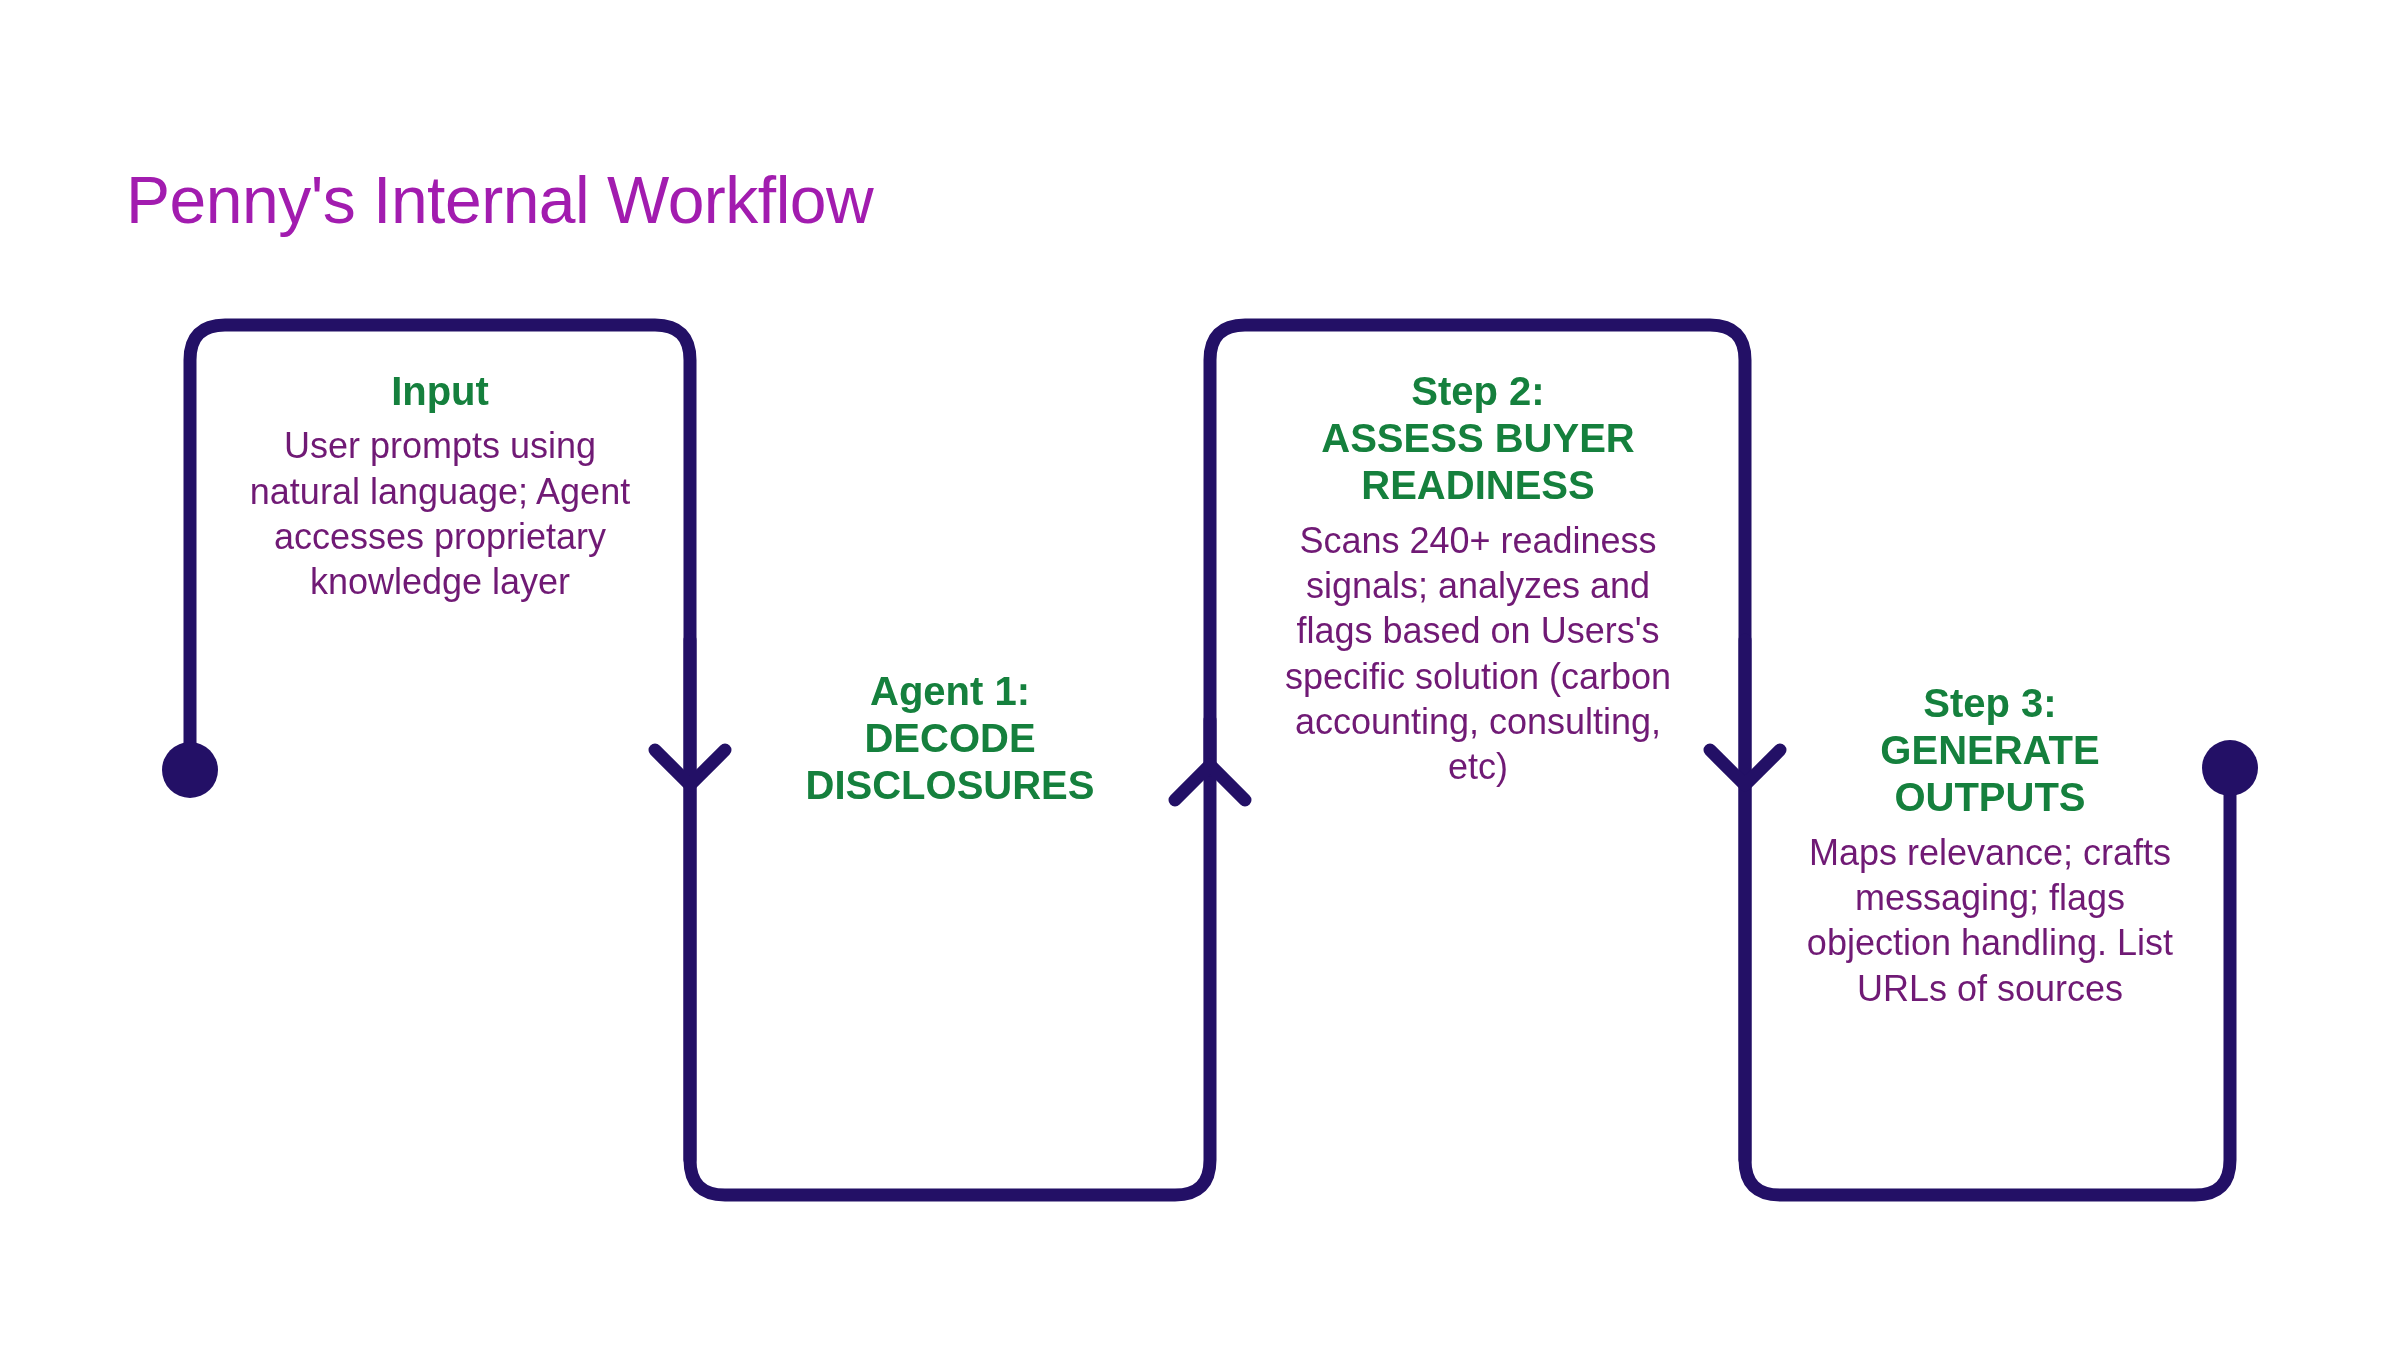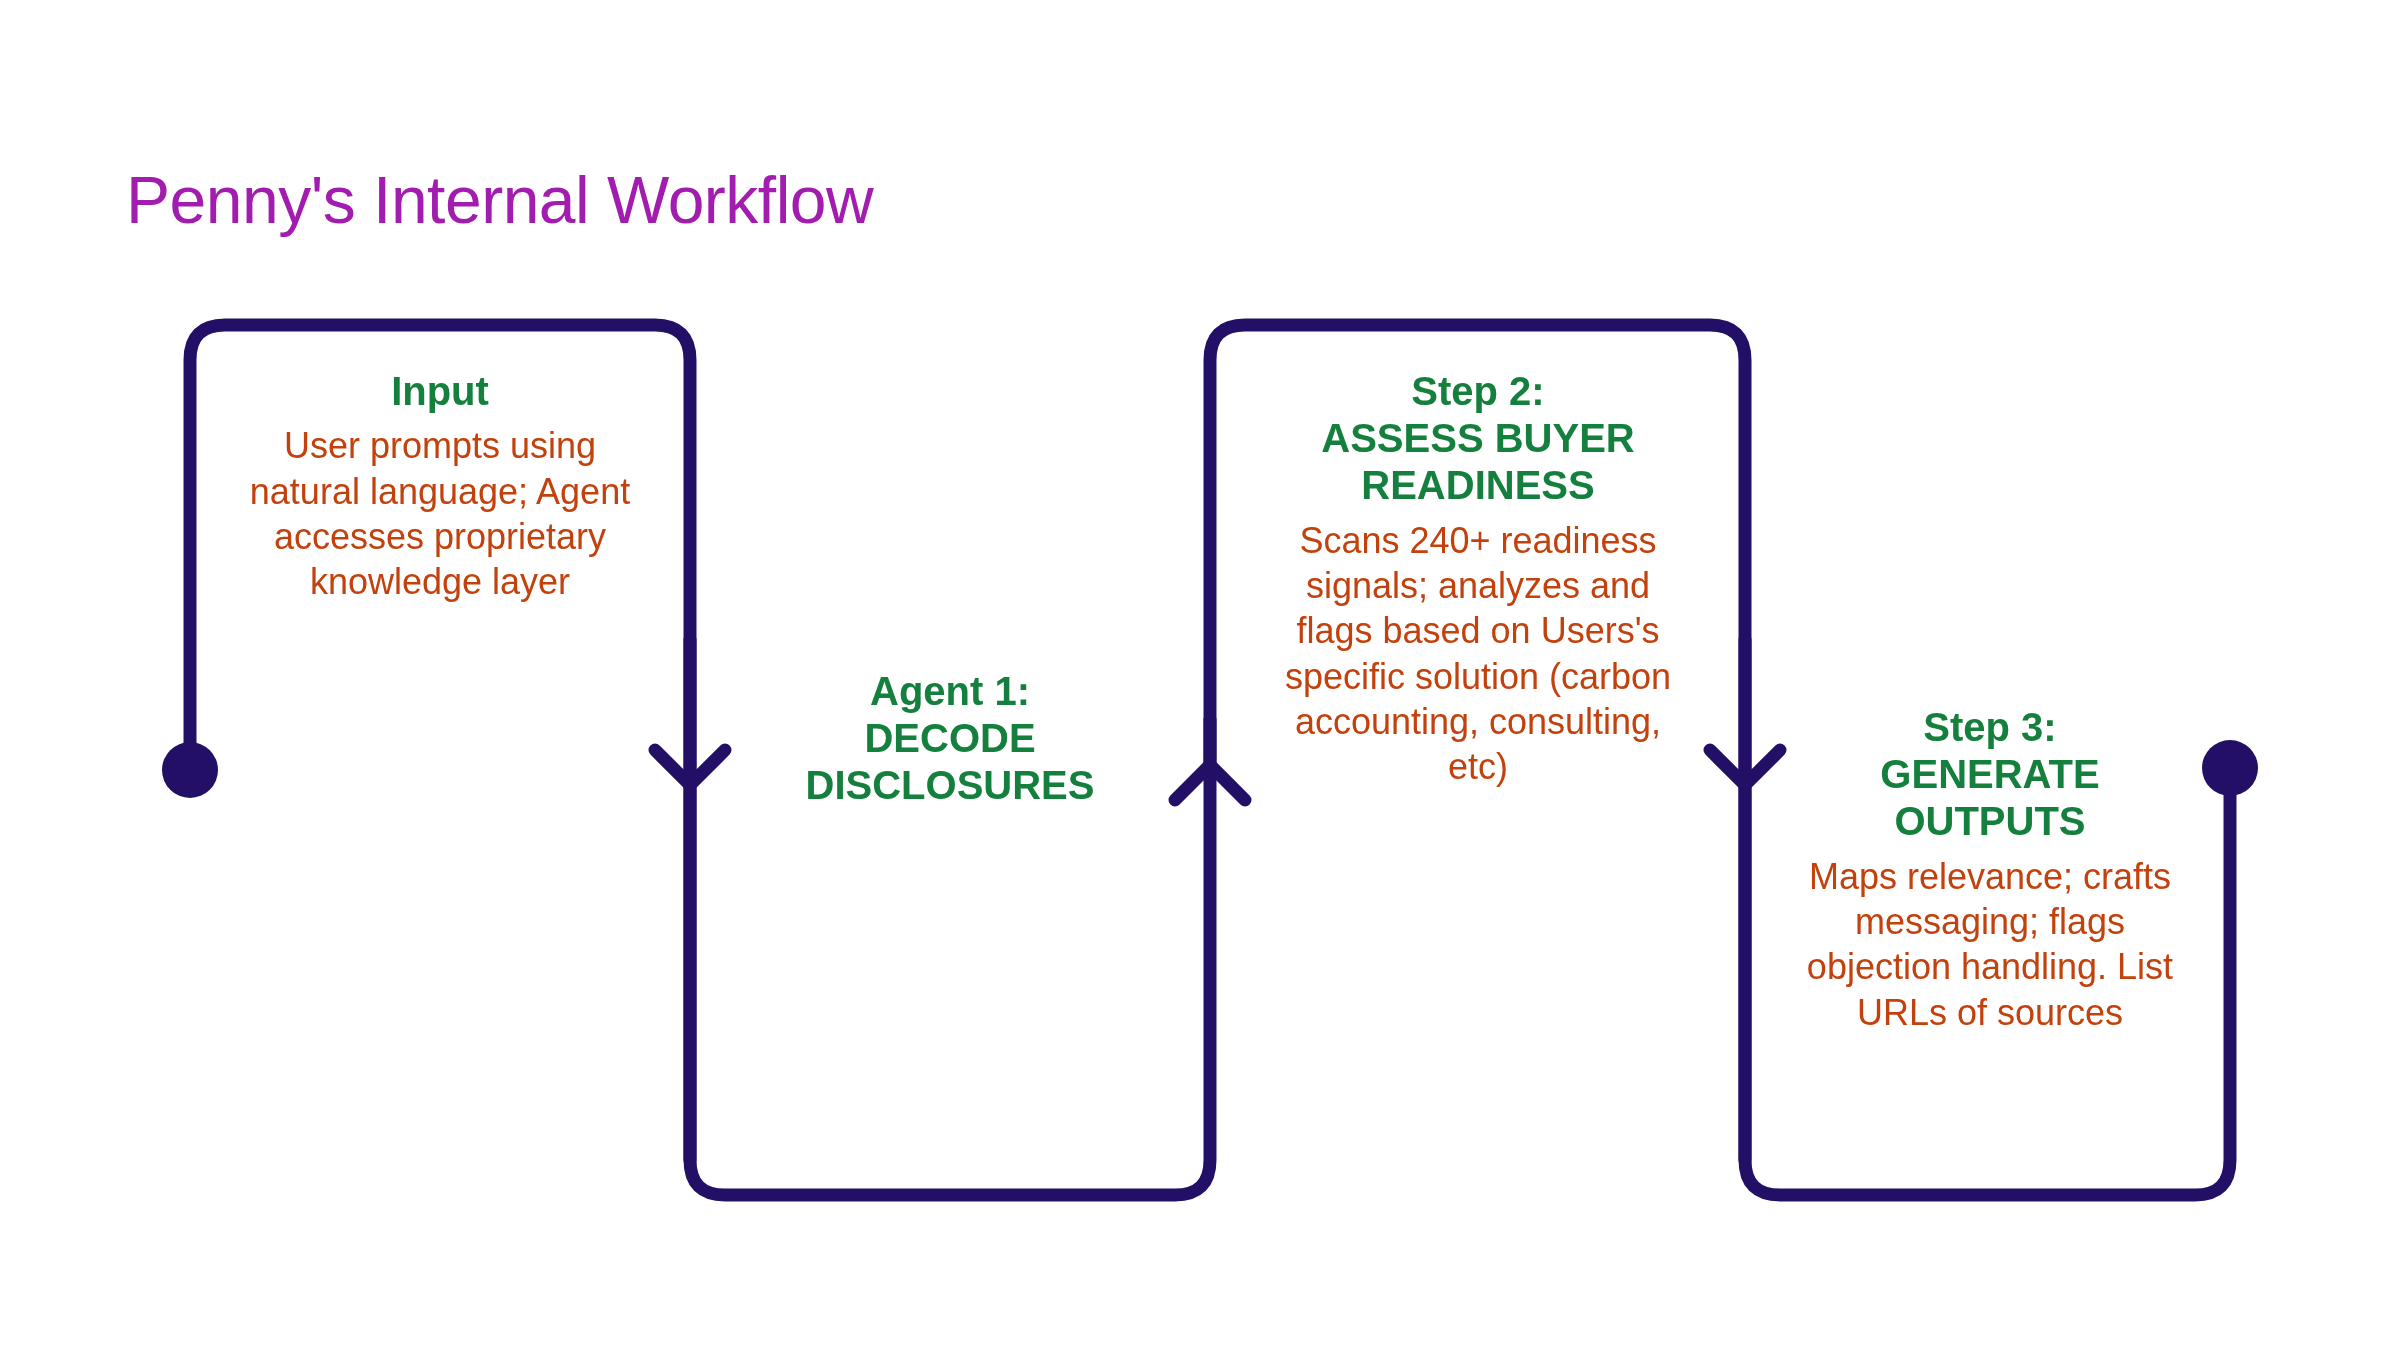--- a/index.html
+++ b/index.html
@@ -41,32 +41,32 @@
   }
   .node-heading {
     color: #15803d;
     font-weight: 700;
     font-size: 40px;
     line-height: 1.18;
     margin: 0 0 8px 0;
     white-space: pre-line;
   }
   .node-body {
-    color: #c2410c;
+    color: #701a75;
     font-weight: 400;
     font-size: 36px;
     line-height: 1.26;
     margin: 8px;
   }
 
   
   #node-input      { left: 230px;  top: 368px;  width: 420px; }
   #node-step1      { left: 740px;  top: 668px;  width: 420px; }
   #node-step2      { left: 1258px; top: 368px;  width: 440px; }
-  #node-step3      { left: 1790px; top: 704px;  width: 400px; }
+  #node-step3      { left: 1790px; top: 680px;  width: 400px; }
 </style>
 </head>
 <body>
 
 <h1 id="page-title">Penny's Internal Workflow</h1>
 
 <svg id="flow-svg" viewBox="0 0 2400 1350" xmlns="http://www.w3.org/2000/svg">
 
   <g fill="none" stroke="#231066" stroke-width="13" stroke-linecap="round" stroke-linejoin="round">
 

